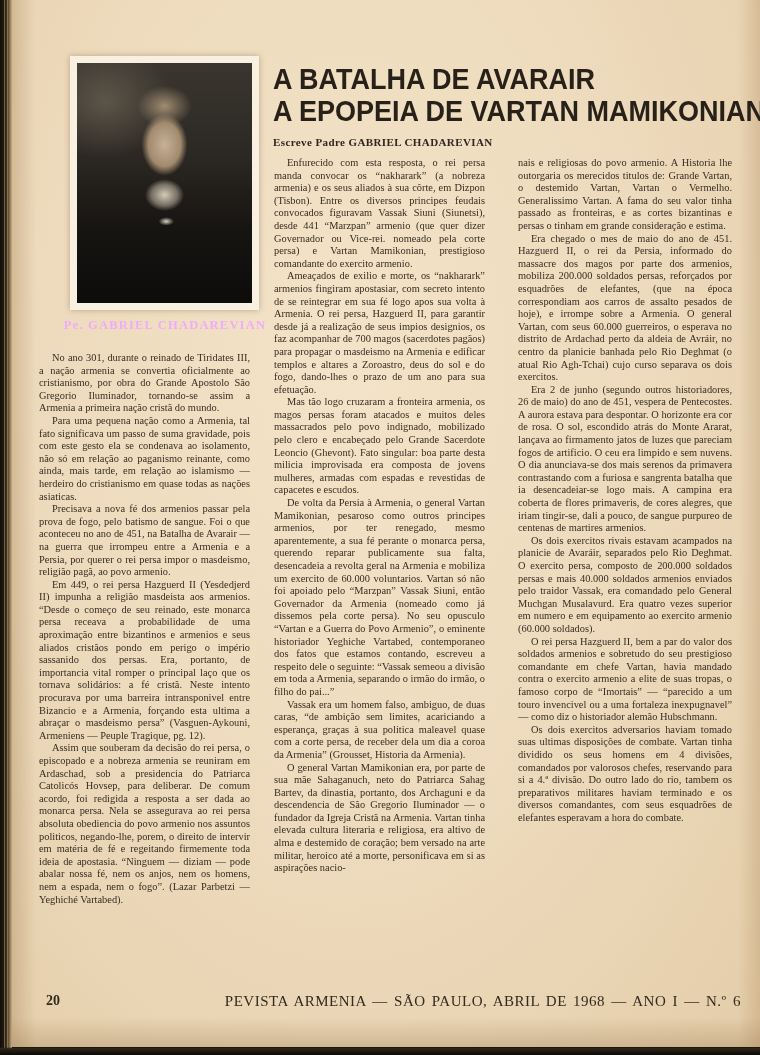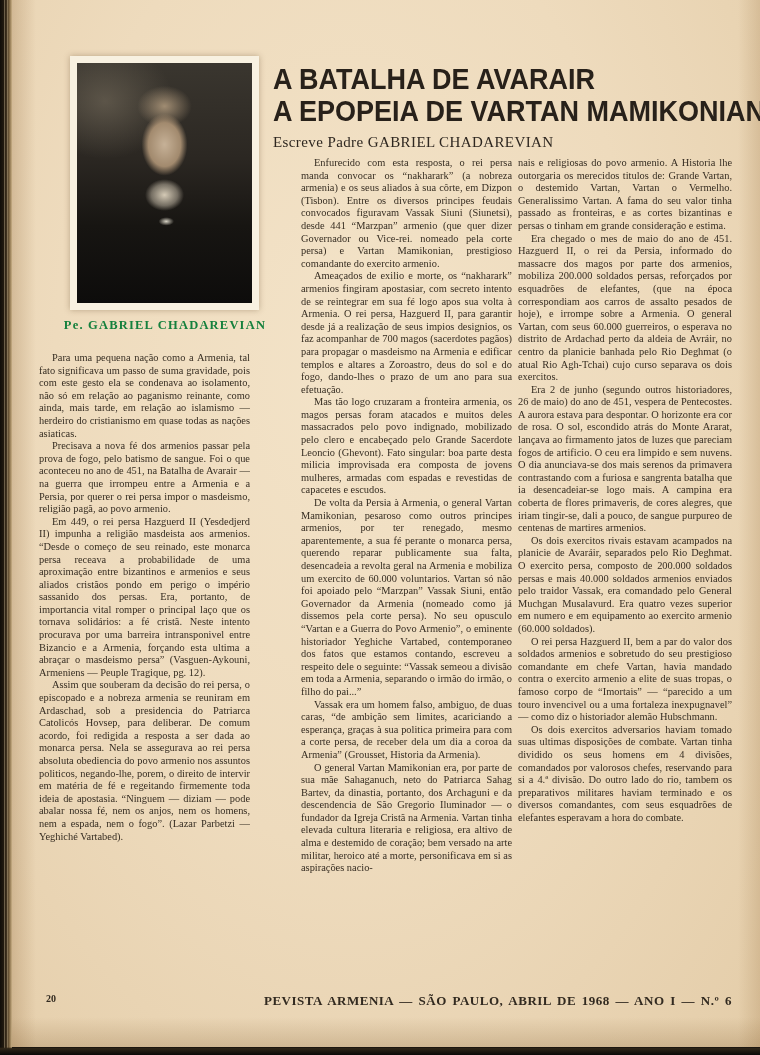--- a/index.html
+++ b/index.html
@@ -23,40 +23,40 @@
   .photo{position:absolute;left:7px;top:7px;right:7px;bottom:7px;
          background:
            radial-gradient(ellipse 11px 6px at 51% 66%, rgba(235,230,215,0.9) 0%, rgba(0,0,0,0) 70%),
            radial-gradient(ellipse 27px 22px at 50% 55%, rgba(222,211,190,0.95) 0%, rgba(222,211,190,0.45) 48%, rgba(0,0,0,0) 72%),
            radial-gradient(ellipse 31px 42px at 50% 34%, #c6b197 0%, #a28a6e 52%, rgba(80,64,48,0) 74%),
            radial-gradient(ellipse 40px 30px at 50% 18%, #a08c72 0%, rgba(0,0,0,0) 68%),
            radial-gradient(ellipse 95px 80px at 16% 16%, rgba(125,115,98,0.55), rgba(0,0,0,0) 72%),
            linear-gradient(180deg,#3a362f 0%,#2b2722 40%,#171512 68%,#0d0c0b 100%);}
   .caption{position:absolute;left:50px;top:318px;width:230px;text-align:center;
          font-family:"Liberation Serif",serif;font-weight:bold;font-size:12.5px;
-         letter-spacing:1.2px;color:#15803d;}
+         letter-spacing:1.2px;color:#f0abfc;}
 
   .headline{position:absolute;left:273px;top:62px;width:464px;color:#28211a;}
   .t1,.t2{font-family:"Liberation Sans",sans-serif;font-weight:800;font-size:27px;
          line-height:32px;letter-spacing:0px;transform:scaleY(1.08);transform-origin:top center;
          white-space:nowrap;}
-  .byline{margin-top:9px;font-weight:normal;font-size:15px;line-height:14px;
+  .byline{margin-top:9px;font-weight:bold;font-size:11px;line-height:14px;
          letter-spacing:0.4px;color:#2e2720;}
 
   .col{position:absolute;color:#362d22;font-size:10.4px;line-height:12.6px;
        text-align:justify;overflow:hidden;}
   .col p{margin:0;text-indent:13px;}
   .col p.flush{text-indent:0;}
   .col b{font-weight:normal;}
   .col1{left:39px;top:352px;width:211px;height:636px;}
-  .col2{left:301px;top:157px;width:211px;height:833px;}
+  .col2{left:274px;top:157px;width:211px;height:833px;}
   .col3{left:518px;top:157px;width:214px;height:833px;}
 
-  .pagenum{position:absolute;left:46px;top:993px;font-weight:bold;font-size:10px;color:#322a20;}
-  .imprint{position:absolute;right:28px;top:993px;font-weight:bold;font-size:13px;
+  .pagenum{position:absolute;left:46px;top:993px;font-weight:bold;font-size:14px;color:#322a20;}
+  .imprint{position:absolute;right:19px;top:993px;font-weight:normal;font-size:15px;
          letter-spacing:0.5px;word-spacing:2px;color:#322a20;}
 </style>
 </head>
 <body>
 
 <div class="scene">
   <div class="paper"></div>
   <div class="spine"></div>
 
   <div class="photo-frame">
@@ -66,31 +66,32 @@
 
   <div class="headline">
     <div class="t1">A BATALHA DE AVARAIR</div>
     <div class="t2">A EPOPEIA DE VARTAN MAMIKONIAN</div>
     <div class="byline">
       <div>Escreve Padre GABRIEL CHADAREVIAN</div>
     </div>
   </div>
 
   <div class="col col1">
+      <p><span>No ano 301, durante o reinado de Tiridates III, a nação armenia se convertia oficialmente ao cristianismo, por obra do Grande Apostolo São Gregorio Iluminador, tornando-se assim a Armenia a primeira nação cristã do mundo.</span></p>
       <p><span>Para uma pequena nação como a Armenia, tal fato significava um passo de suma gravidade, pois com este gesto ela se condenava ao isolamento, não só em relação ao paganismo reinante, como ainda, mais tarde, em relação ao islamismo — herdeiro do cristianismo em quase todas as nações asiaticas.</span></p>
       <p><span>Precisava a nova fé dos armenios passar pela prova de fogo, pelo batismo de sangue. Foi o que aconteceu no ano de 451, na Batalha de Avarair — na guerra que irrompeu entre a Armenia e a Persia, por querer o rei persa impor o masdeismo, religião pagã, ao povo armenio.</span></p>
       <p><span>Em 449, o rei persa Hazguerd II (Yesdedjerd II) impunha a religião masdeista aos armenios. “Desde o começo de seu reinado, este monarca persa receava a probabilidade de uma aproximação entre bizantinos e armenios e seus aliados cristãos pondo em perigo o império sassanido dos persas. Era, portanto, de importancia vital romper o principal laço que os tornava solidários: a fé cristã. Neste intento procurava por uma barreira intransponivel entre Bizancio e a Armenia, forçando esta ultima a abraçar o masdeismo persa” (Vasguen-Aykouni, Armeniens — Peuple Tragique, pg. 12).</span></p>
       <p><span>Assim que souberam da decisão do rei persa, o episcopado e a nobreza armenia se reuniram em Ardaschad, sob a presidencia do Patriarca Catolicós Hovsep, para deliberar. De comum acordo, foi redigida a resposta a ser dada ao monarca persa. Nela se assegurava ao rei persa absoluta obediencia do povo armenio nos assuntos politicos, negando-lhe, porem, o direito de intervir em matéria de fé e regeitando firmemente toda ideia de apostasia. </span><b>“Ninguem — diziam — pode abalar nossa fé, nem os anjos, nem os homens, nem a espada, nem o fogo”.</b><span> (Lazar Parbetzi — Yeghiché Vartabed).</span></p>
     </div>
   <div class="col col2">
       <p><span>Enfurecido com esta resposta, o rei persa manda convocar os “nakharark” (a nobreza armenia) e os seus aliados à sua côrte, em Dizpon (Tisbon). Entre os diversos principes feudais convocados figuravam Vassak Siuni (Siunetsi), desde 441 “Marzpan” armenio (que quer dizer Governador ou Vice-rei. nomeado pela corte persa) e Vartan Mamikonian, prestigioso comandante do exercito armenio.</span></p>
       <p><span>Ameaçados de exilio e morte, os “nakharark” armenios fingiram apostasiar, com secreto intento de se reintegrar em sua fé logo apos sua volta à Armenia. O rei persa, Hazguerd II, para garantir desde já a realização de seus impios designios, os faz acompanhar de 700 magos (sacerdotes pagãos) para propagar o masdeismo na Armenia e edificar templos e altares a Zoroastro, deus do sol e do fogo, dando-lhes o prazo de um ano para sua efetuação.</span></p>
       <p><span>Mas tão logo cruzaram a fronteira armenia, os magos persas foram atacados e muitos deles massacrados pelo povo indignado, mobilizado pelo clero e encabeçado pelo Grande Sacerdote Leoncio (Ghevont). Fato singular: boa parte desta milicia improvisada era composta de jovens mulheres, armadas com espadas e revestidas de capacetes e escudos.</span></p>
       <p><span>De volta da Persia à Armenia, o general Vartan Mamikonian, pesaroso como outros principes armenios, por ter renegado, mesmo aparentemente, a sua fé perante o monarca persa, querendo reparar publicamente sua falta, desencadeia a revolta geral na Armenia e mobiliza um exercito de 60.000 voluntarios. Vartan só não foi apoiado pelo “Marzpan” Vassak Siuni, então Governador da Armenia (nomeado como já dissemos pela corte persa). No seu opusculo “Vartan e a Guerra do Povo Armenio”, o eminente historiador Yeghiche Vartabed, contemporaneo dos fatos que estamos contando, escreveu a respeito dele o seguinte: “Vassak semeou a divisão em toda a Armenia, separando o irmão do irmão, o filho do pai...”</span></p>
-      <p><span>Vassak era um homem falso, ambiguo, de duas caras, “de ambição sem limites, acariciando a esperança, graças à sua politica primeira para com a corte persa, de receber dela um dia a coroa da Armenia” (Grousset, Historia da Armenia).</span></p>
+      <p><span>Vassak era um homem falso, ambiguo, de duas caras, “de ambição sem limites, acariciando a esperança, graças à sua politica maleavel quase com a corte persa, de receber dela um dia a coroa da Armenia” (Grousset, Historia da Armenia).</span></p>
       <p><span>O general Vartan Mamikonian era, por parte de sua mãe Sahaganuch, neto do Patriarca Sahag Bartev, da dinastia, portanto, dos Archaguni e da descendencia de São Gregorio Iluminador — o fundador da Igreja Cristã na Armenia. Vartan tinha elevada cultura literaria e religiosa, era altivo de alma e destemido de coração; bem versado na arte militar, heroico até a morte, personificava em si as aspirações nacio-</span></p>
     </div>
   <div class="col col3">
       <p class="flush"><span>nais e religiosas do povo armenio. A Historia lhe outorgaria os merecidos titulos de: Grande Vartan, o destemido Vartan, Vartan o Vermelho. Generalissimo Vartan. A fama do seu valor tinha passado as fronteiras, e as cortes bizantinas e persas o tinham em grande consideração e estima.</span></p>
       <p><span>Era chegado o mes de maio do ano de 451. Hazguerd II, o rei da Persia, informado do massacre dos magos por parte dos armenios, mobiliza 200.000 soldados persas, reforçados por esquadrões de elefantes, (que na época correspondiam aos carros de assalto pesados de hoje), e irrompe sobre a Armenia. O general Vartan, com seus 60.000 guerreiros, o esperava no distrito de Ardachad perto da aldeia de Avráir, no centro da planicie banhada pelo Rio Deghmat (o atual Rio Agh-Tchai) cujo curso separava os dois exercitos.</span></p>
       <p><span>Era 2 de junho (segundo outros historiadores, 26 de maio) do ano de 451, vespera de Pentecostes. A aurora estava para despontar. O horizonte era cor de rosa. O sol, escondido atrás do Monte Ararat, lançava ao firmamento jatos de luzes que pareciam fogos de artificio. O ceu era limpido e sem nuvens. O dia anunciava-se dos mais serenos da primavera contrastando com a furiosa e sangrenta batalha que ia desencadeiar-se logo mais. A campina era coberta de flores primaveris, de cores alegres, que iriam tingir-se, dali a pouco, de sangue purpureo de centenas de martires armenios.</span></p>
       <p><span>Os dois exercitos rivais estavam acampados na planicie de Avaráir, separados pelo Rio Deghmat. O exercito persa, composto de 200.000 soldados persas e mais 40.000 soldados armenios enviados pelo traidor Vassak, era comandado pelo General Muchgan Musalavurd. Era quatro vezes superior em numero e em equipamento ao exercito armenio (60.000 soldados).</span></p>
       <p><span>O rei persa Hazguerd II, bem a par do valor dos soldados armenios e sobretudo do seu prestigioso comandante em chefe Vartan, havia mandado contra o exercito armenio a elite de suas tropas, o famoso corpo de “Imortais” — “parecido a um touro invencivel ou a uma fortaleza inexpugnavel” — como diz o historiador alemão Hubschmann.</span></p>
       <p><span>Os dois exercitos adversarios haviam tomado suas ultimas disposições de combate. Vartan tinha dividido os seus homens em 4 divisões, comandados por valorosos chefes, reservando para si a 4.ª divisão. Do outro lado do rio, tambem os preparativos militares haviam terminado e os diversos comandantes, com seus esquadrões de elefantes esperavam a hora do combate.</span></p>
     </div>

